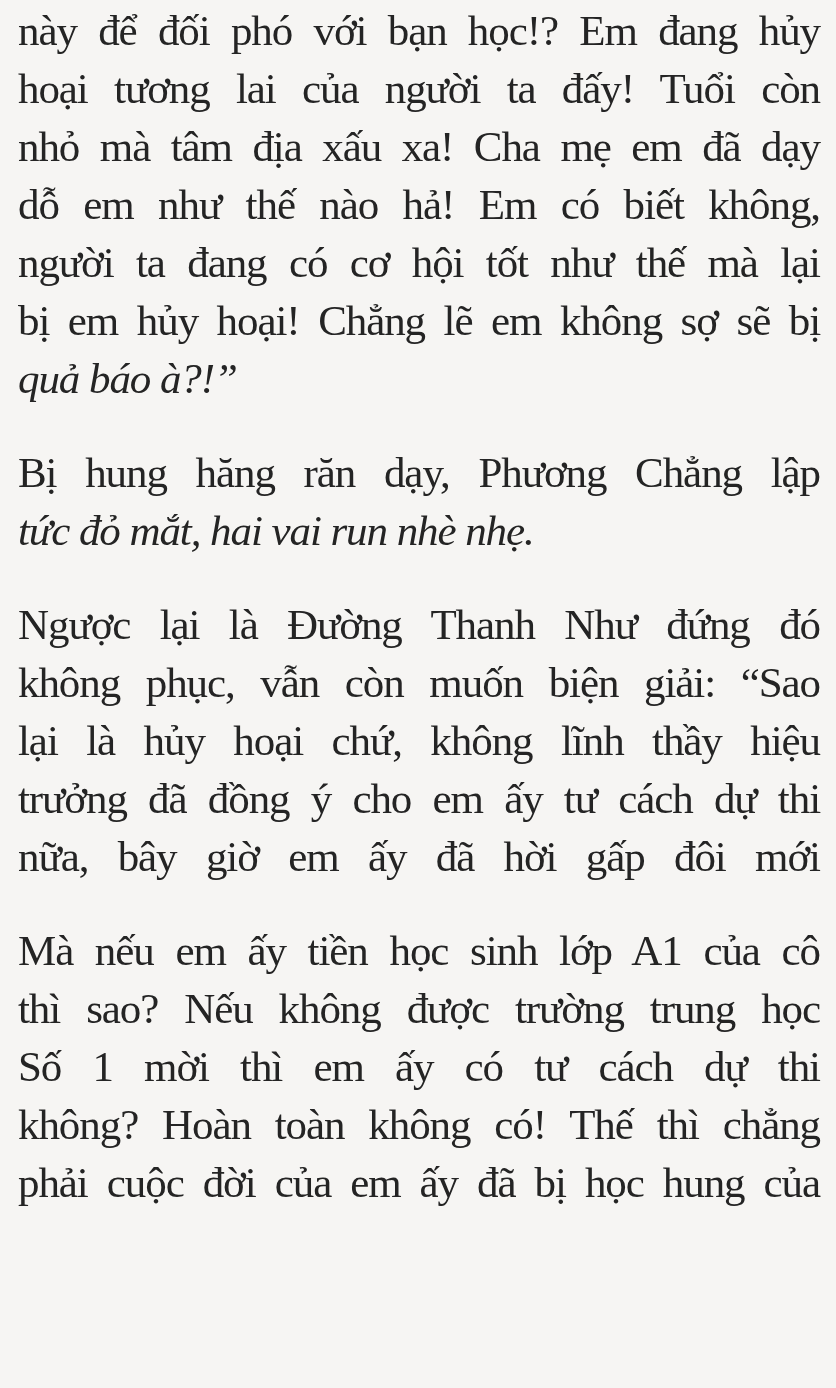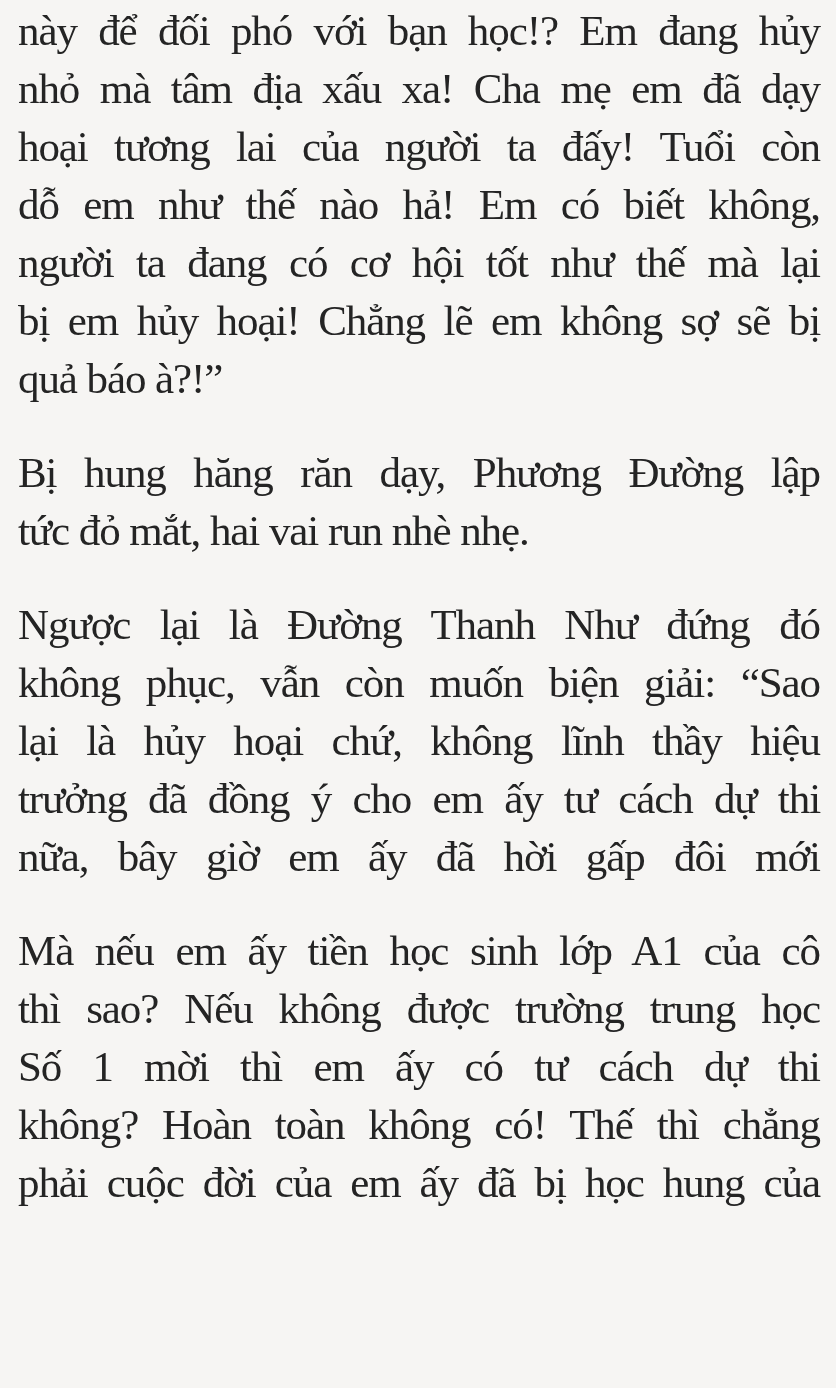--- a/index.html
+++ b/index.html
@@ -29,38 +29,39 @@
   .para {
     margin: 0 0 36px 0;
   }
   .line {
     text-align: justify;
     text-align-last: justify;
     text-justify: inter-word;
   }
   .line.lastline {
     text-align-last: left;
+    font-style: italic;
   }
 </style>
 </head>
 <body style="background: rgb(246, 245, 243);">
 
 <main class="page">
   <article class="text" id="page-text" style="color: rgb(36, 36, 36);">
       <section class="para">
         <div class="line">này để đối phó với bạn học!? Em đang hủy</div>
+        <div class="line">hoại tương lai của người ta đấy! Tuổi còn</div>
         <div class="line">nhỏ mà tâm địa xấu xa! Cha mẹ em đã dạy</div>
-        <div class="line">hoại tương lai của người ta đấy! Tuổi còn</div>
         <div class="line">dỗ em như thế nào hả! Em có biết không,</div>
         <div class="line">người ta đang có cơ hội tốt như thế mà lại</div>
         <div class="line">bị em hủy hoại! Chẳng lẽ em không sợ sẽ bị</div>
         <div class="line lastline">quả báo à?!”</div>
       </section>
       <section class="para">
-        <div class="line">Bị hung hăng răn dạy, Phương Đường lập</div>
+        <div class="line">Bị hung hăng răn dạy, Phương Chẳng lập</div>
         <div class="line lastline">tức đỏ mắt, hai vai run nhè nhẹ.</div>
       </section>
       <section class="para">
         <div class="line">Ngược lại là Đường Thanh Như đứng đó</div>
         <div class="line">không phục, vẫn còn muốn biện giải: “Sao</div>
         <div class="line">lại là hủy hoại chứ, không lĩnh thầy hiệu</div>
         <div class="line">trưởng đã đồng ý cho em ấy tư cách dự thi</div>
         <div class="line">nữa, bây giờ em ấy đã hời gấp đôi mới</div>
       </section>
       <section class="para">

